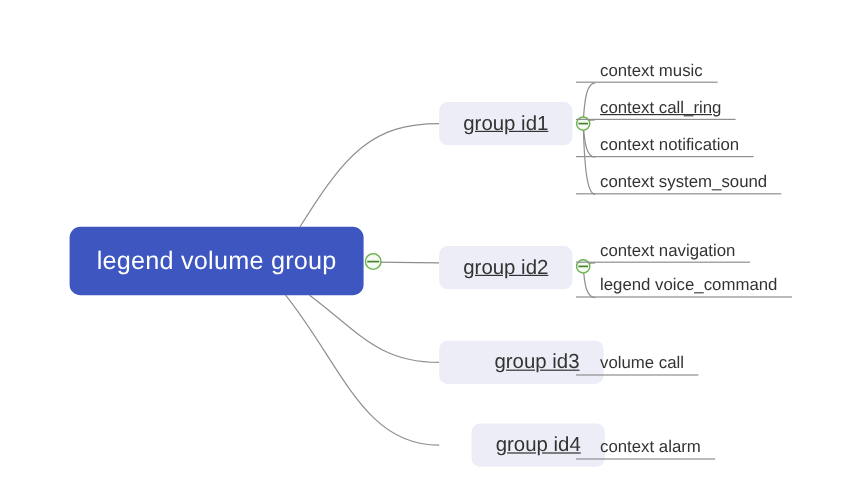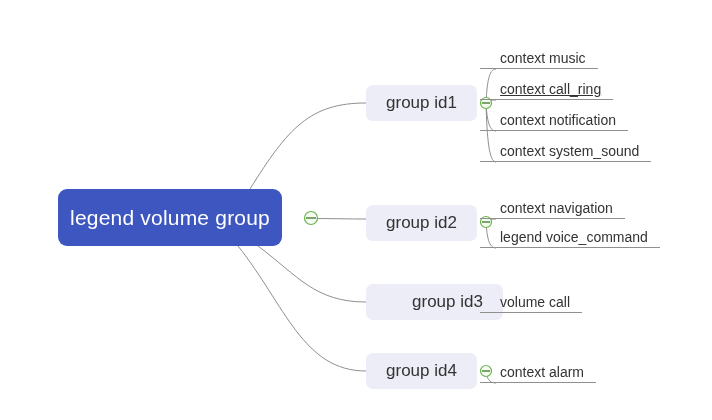--- a/index.html
+++ b/index.html
@@ -14,30 +14,30 @@
     --exp-minus:#47802f;
   }
   html,body{margin:0;padding:0;background:var(--canvas-bg);}
   .canvas{
     position:relative;width:712px;height:420px;overflow:hidden;
     background:var(--canvas-bg);
     font-family:"Liberation Sans", sans-serif;
   }
   svg.links{position:absolute;left:0;top:0;width:712px;height:420px;}
   .root-node{
-    position:absolute;left:58px;top:189px;width:224px;height:57px;
+    position:absolute;left:58px;top:189px;width:245px;height:57px;
     background:var(--root-bg);color:var(--root-text);
     border-radius:9px;display:flex;align-items:center;justify-content:center;
     font-size:21px;letter-spacing:.2px;cursor:pointer;
   }
   .group-node{
     position:absolute;left:366px;width:111px;height:36px;
     background:var(--group-bg);color:var(--node-text);
     border-radius:7px;text-align:center;line-height:36px;
-    font-size:17px;cursor:pointer;
+    font-size:17px;cursor:pointer;text-decoration:underline;
   }
   .leaf-node{
     position:absolute;left:480px;
     color:var(--node-text);font-size:14px;line-height:15px;
     padding:0 12px 2px 20px;border-bottom:1px solid var(--line);
     white-space:nowrap;cursor:pointer;
   }
 </style>
 </head>
 <body>
@@ -84,16 +84,16 @@
       <div class="group-node" style="top: 85px;">group id1</div>
       <div class="leaf-node" style="top: 51px;">context music</div>
       <div class="leaf-node" style="top: 82px; text-decoration: underline;">context call_ring</div>
       <div class="leaf-node" style="top: 113px;">context notification</div>
       <div class="leaf-node" style="top: 144px;">context system_sound</div>
       <div class="group-node" style="top: 205px;">group id2</div>
       <div class="leaf-node" style="top: 201px;">context navigation</div>
       <div class="leaf-node" style="top: 230px;">legend voice_command</div>
       <div class="group-node" style="top: 284px; padding-left: 26px;">group id3</div>
       <div class="leaf-node" style="top: 295px;">volume call</div>
-      <div class="group-node" style="top: 353px;">group id4</div>
+      <div class="group-node" style="top: 353px; margin-left: 27px;">group id4</div>
       <div class="leaf-node" style="top: 365px;">context alarm</div>
     </div>
 </div>
 
 </body></html>

